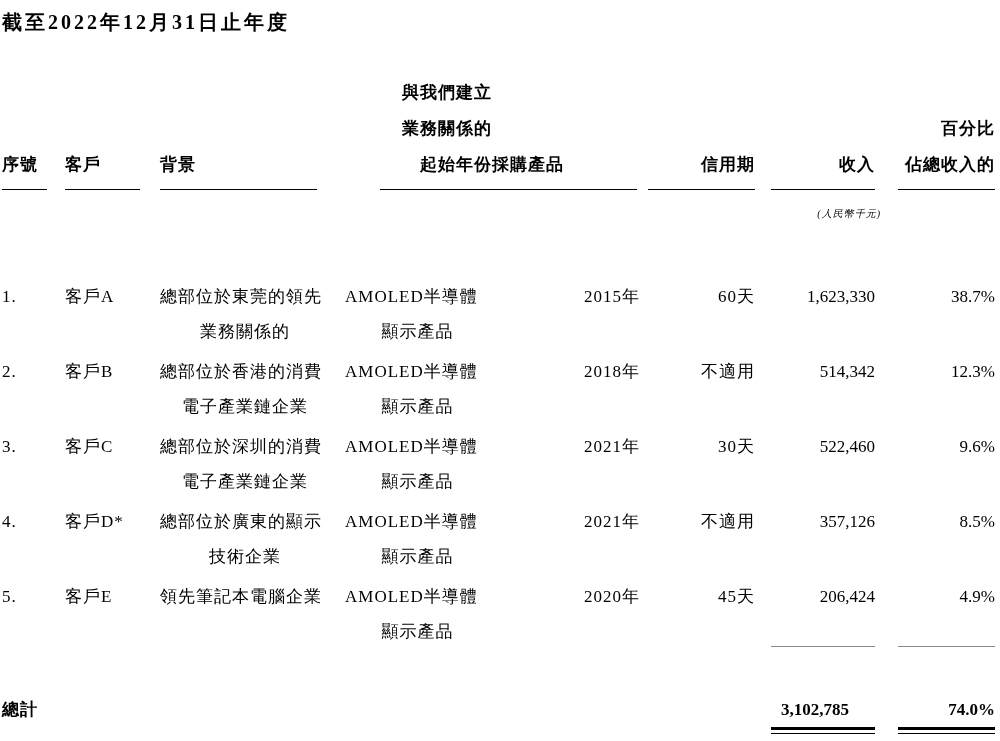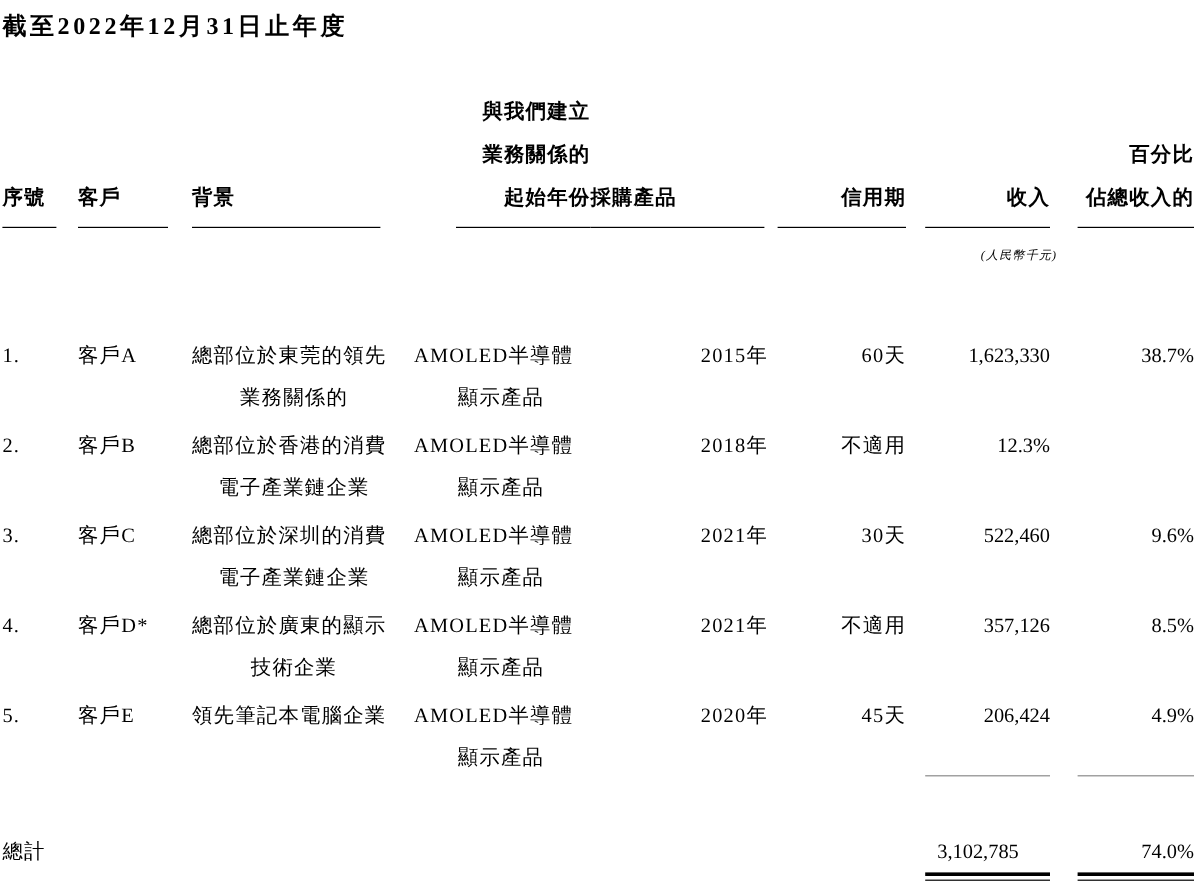--- a/index.html
+++ b/index.html
@@ -85,21 +85,21 @@
   
   .rulesrow { margin-top: -8px; }
   .srule {
     border-top: 1px solid #8a8a8a;
     height: 0;
     margin-left: auto;
   }
   
   .totalrow {
     margin-top: 48px;
-    font-weight: normal;
+    font-weight: bold;
     font-size: 17px;
     line-height: 30px;
   }
   .drulerow { margin-top: 2px; }
   .drule {
     border-top: 3px solid #000;
     border-bottom: 1px solid #000;
     height: 3px;
     margin-left: auto;
   }
@@ -174,20 +174,21 @@
       <div>
         <div class="cjk">總部位於香港的消費</div>
         <div class="bg-line2">電子產業鏈企業</div>
       </div>
       <div>
         <div class="cjk">AMOLED半導體</div>
         <div class="prod-line2">顯示產品</div>
       </div>
       <div class="cell-right cjk">2018年</div>
       <div class="cell-right cjk">不適用</div>
+      <div class="cell-right">514,342</div>
       <div class="cell-right">12.3%</div>
     </div>
 
     <div class="trow datarow">
       <div class="cjk">3.</div>
       <div class="cjk">客戶C</div>
       <div>
         <div class="cjk">總部位於深圳的消費</div>
         <div class="bg-line2">電子產業鏈企業</div>
       </div>

